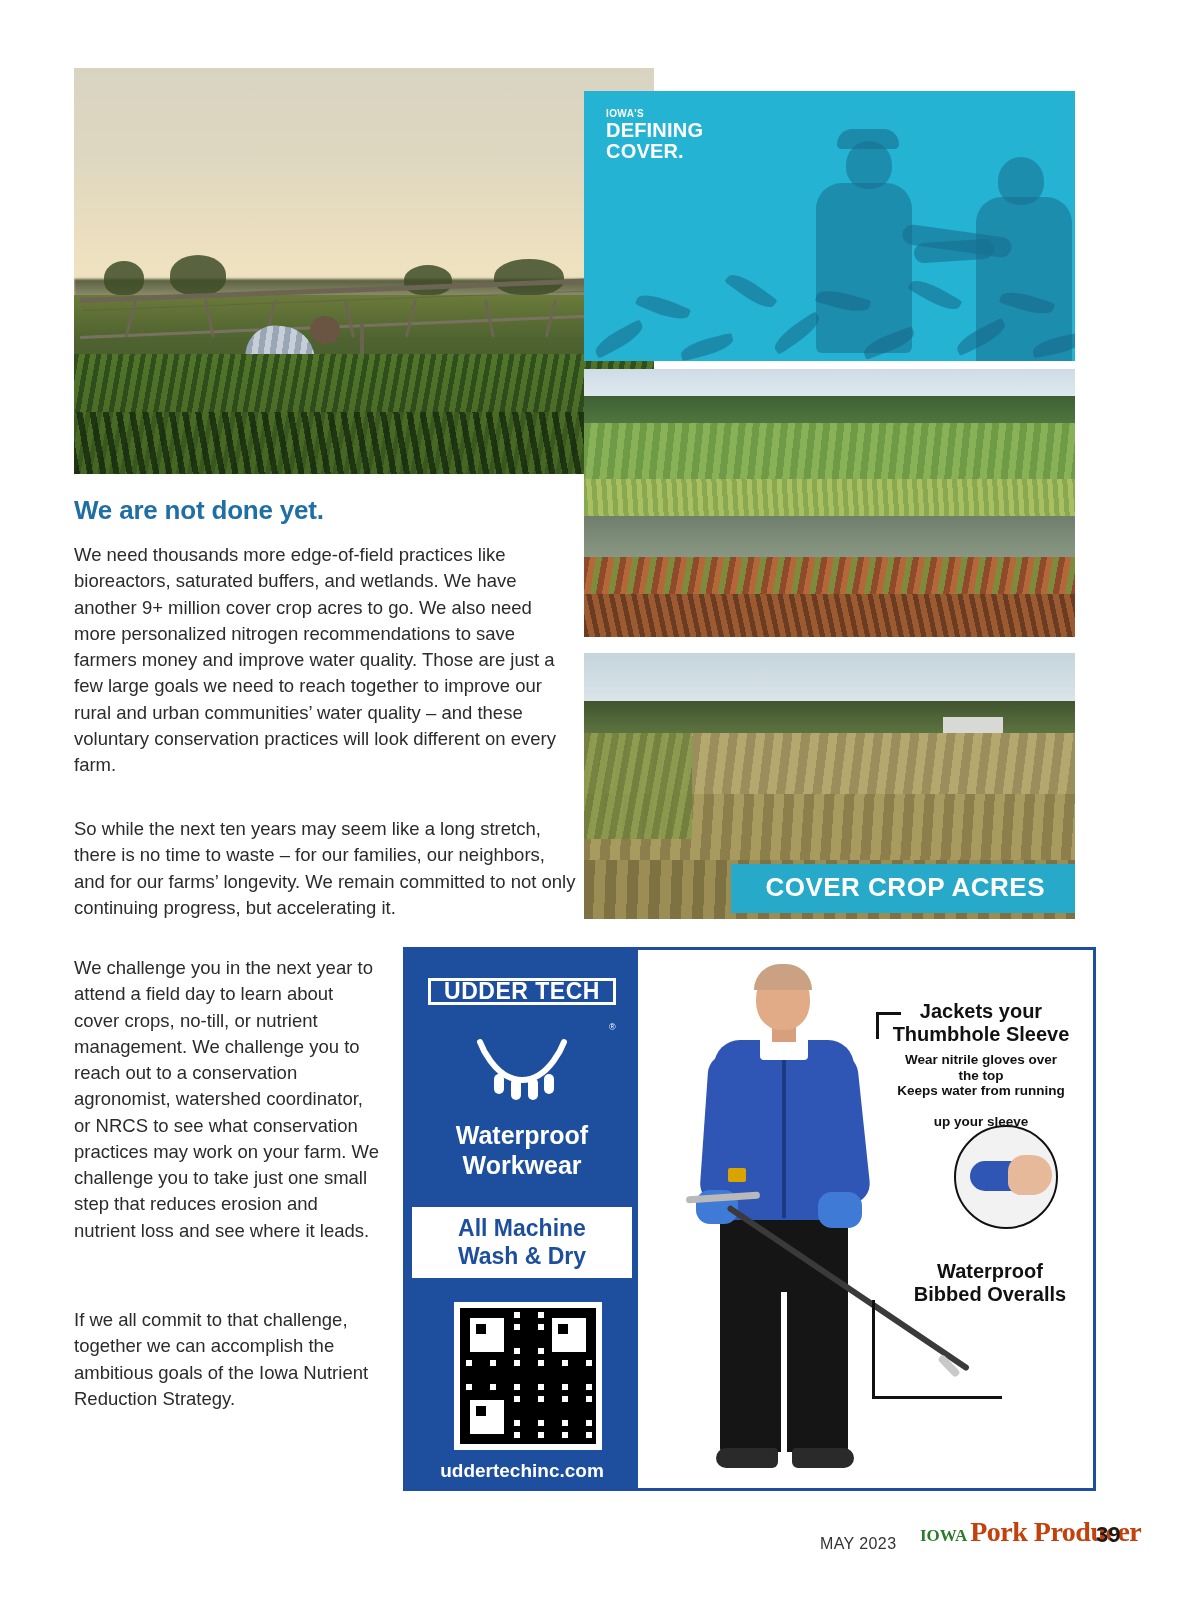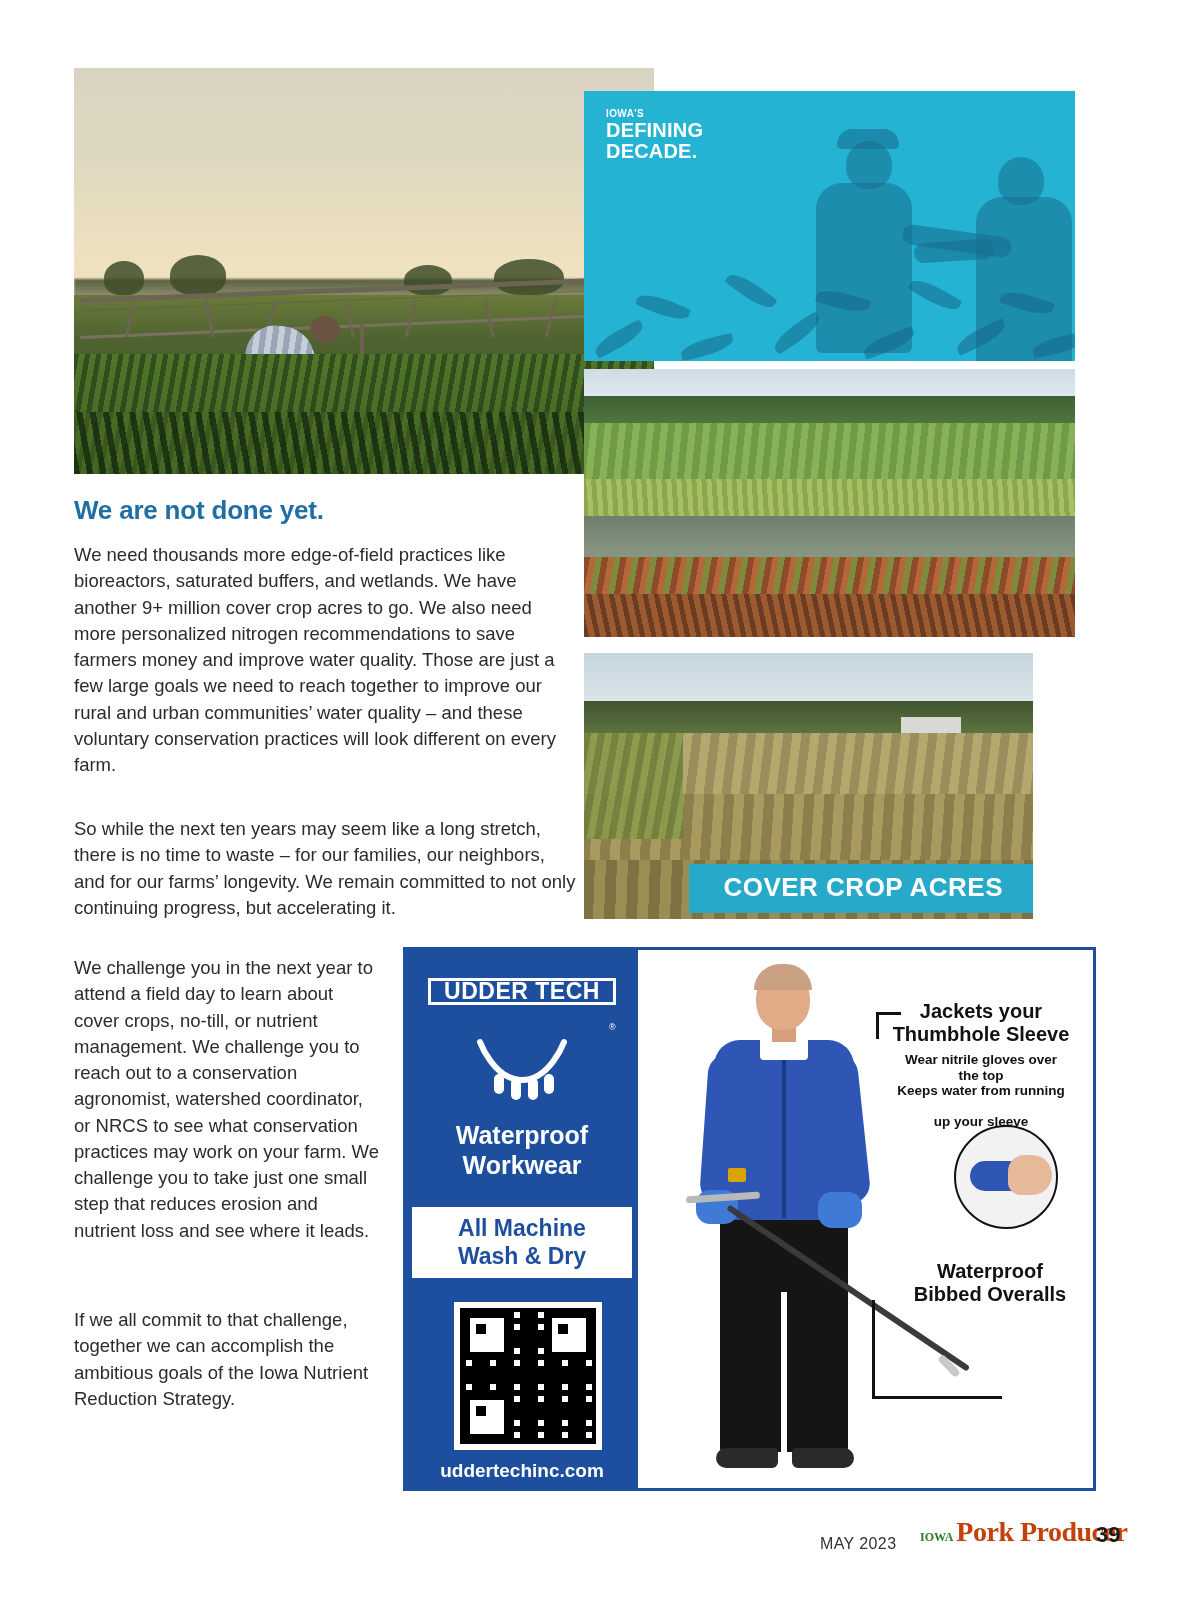--- a/index.html
+++ b/index.html
@@ -204,21 +204,21 @@
     padding: 8px 30px 10px 34px;
     font-size: 26px;
   }
   .caption-wetlands { top: 218px; }
   .caption-cover { top: 211px; }
 
   
   .photo-cover {
     position: absolute;
     left: 584px; top: 653px;
-    width: 449px; height: 266px;
+    width: 491px; height: 266px;
     overflow: hidden;
     background: #b6a878;
   }
   .pc-sky { position:absolute; left:0; top:0; width:100%; height:26%;
     background: linear-gradient(to bottom,#c5d4dd,#e4ecef); }
   .pc-trees { position:absolute; left:0; top:18%; width:100%; height:13%;
     background: linear-gradient(to bottom,#41542f,#5e7540); filter: blur(.6px); }
   .pc-building { position:absolute; right:72px; top:24%; width:60px; height:22px; background:#d8d8d4; }
   .pc-field1 { position:absolute; left:0; top:30%; width:100%; height:26%;
     background: repeating-linear-gradient(97deg,#9a8f5c 0 9px,#b5a86e 9px 18px); }
@@ -471,21 +471,21 @@
     margin-top: 7px;
   }
   .footer-logo {
     position: absolute;
     left: 920px; top: 1516px;
     display: flex;
     align-items: baseline;
   }
   .footer-logo .iowa {
     font-family: "Liberation Serif", serif;
-    font-size: 12px;
+    font-size: 17px;
     color: #2c7a2c;
     font-weight: bold;
     line-height: 1;
     margin-right: 3px;
   }
   .footer-logo .pp {
     font-family: "Liberation Serif", serif;
     font-size: 28px;
     font-weight: bold;
     color: #c2410c;
@@ -552,21 +552,21 @@
       <div class="pd-leaf" style="left:278px;bottom:10px; transform:rotate(-20deg);"></div>
       <div class="pd-leaf" style="left:324px;bottom:58px; transform:rotate(30deg);"></div>
       <div class="pd-leaf" style="left:370px;bottom:16px; transform:rotate(-26deg);"></div>
       <div class="pd-leaf" style="left:416px;bottom:50px; transform:rotate(18deg);"></div>
       <div class="pd-leaf" style="left:448px;bottom:8px;  transform:rotate(-12deg);"></div>
     </div>
 
     <div class="pd-title">
       <span class="kicker">IOWA'S</span>
       <span class="big">DEFINING</span>
-      <span class="big">DECADE.</span>
+      <span class="big">COVER.</span>
     </div>
   </div>
 
   <div class="photo-wetlands">
     <div class="pw-sky"></div>
     <div class="pw-trees"></div>
     <div class="pw-field"></div>
     <div class="pw-marsh"></div>
     <div class="pw-water"></div>
     <div class="pw-fore"></div>

